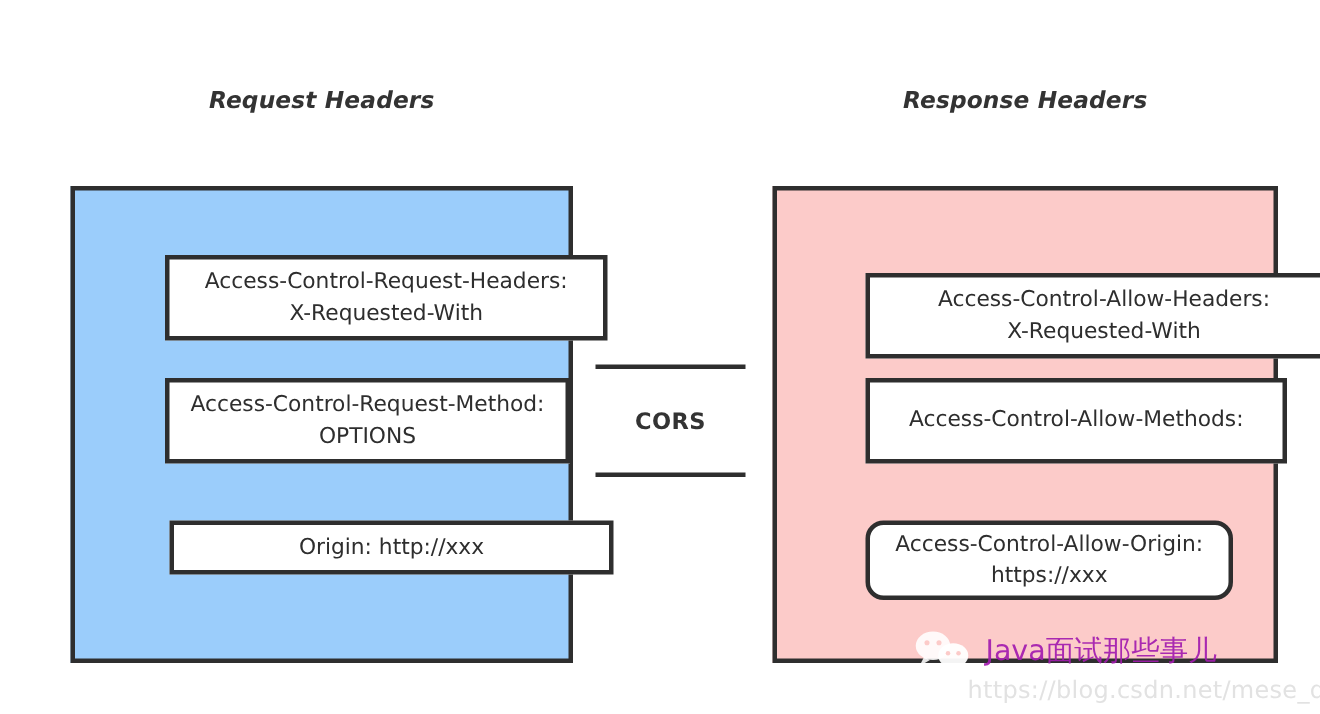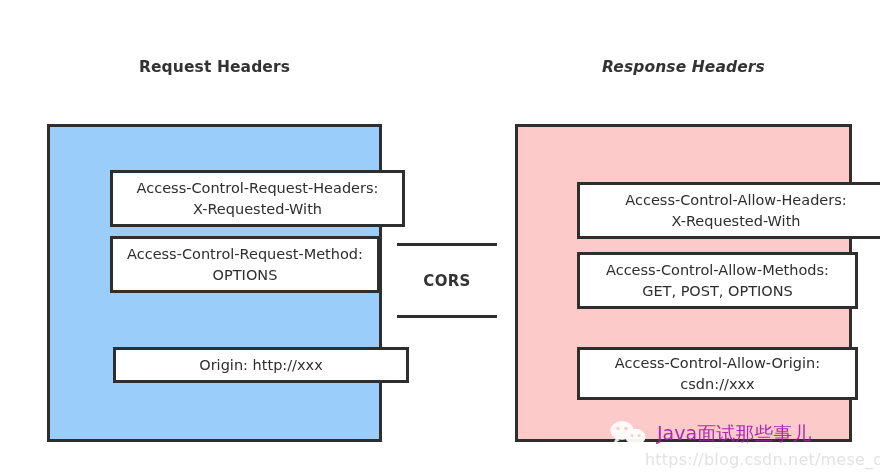--- a/index.html
+++ b/index.html
@@ -25,21 +25,21 @@
   
   .col-title {
     position: absolute;
     font-size: 15.5px;
     font-weight: bold;
     color: #333333;
     text-align: center;
     letter-spacing: 0.1px;
     white-space: nowrap;
   }
-  #title-request { left: 47px; top: 58px; width: 335px; }
+  #title-request { left: 47px; top: 58px; width: 335px; font-style: italic; }
   #title-response { left: 515px; top: 58px; width: 337px; font-style: italic; }
 
   
   .panel {
     position: absolute;
     border: 3px solid #2e2e2e;
     box-sizing: border-box;
   }
   #panel-request {
     left: 47px; top: 124px;
@@ -65,27 +65,27 @@
     text-align: center;
     font-size: 14.5px;
     line-height: 1.42;
     color: #2e2e2e;
     margin-left: 42px;
   }
   .hdr-box .l1, .hdr-box .l2 { display: block; white-space: nowrap; }
 
   
   #req-box-0 { left: 68px;  top: 170px; width: 295px; height: 57px; }
-  #req-box-1 { left: 68px;  top: 236px; width: 270px; height: 57px; }
+  #req-box-1 { left: 68px;  top: 252px; width: 270px; height: 57px; }
   #req-box-2 { left: 71px;  top: 347px; width: 296px; height: 36px; }
 
   
   #res-box-0 { left: 535px; top: 182px; width: 318px; height: 57px; }
   #res-box-1 { left: 535px; top: 252px; width: 281px; height: 57px; }
-  #res-box-2 { left: 535px; top: 347px; width: 281px; height: 53px; }
+  #res-box-2 { left: 535px; top: 347px; width: 245px; height: 53px; border-radius: 12px; }
 
   
   #cors-connector {
     position: absolute;
     left: 397px; top: 243px;
     width: 100px; height: 75px;
     border-top: 3px solid #2e2e2e;
     border-bottom: 3px solid #2e2e2e;
     box-sizing: border-box;
     display: flex;
@@ -154,26 +154,25 @@
 
   <div class="panel" id="panel-response"></div>
 
   <div class="hdr-box" id="res-box-0">
     <span class="l1">Access-Control-Allow-Headers:</span>
     <span class="l2">X-Requested-With</span>
   </div>
 
   <div class="hdr-box" id="res-box-1">
     <span class="l1">Access-Control-Allow-Methods:</span>
-    <span class="l2">GET, POST, OPTIONS</span>
   </div>
 
   <div class="hdr-box" id="res-box-2">
     <span class="l1">Access-Control-Allow-Origin:</span>
-    <span class="l2">csdn://xxx</span>
+    <span class="l2">https://xxx</span>
   </div>
 
   <div id="cors-connector">
     <span id="cors-label">CORS</span>
   </div>
 
   <div id="watermark">
     <svg id="wechat-icon" width="42" height="30" viewBox="0 0 42 30">
       <ellipse cx="14" cy="11.5" rx="11.5" ry="9.5" fill="#ffffff" opacity="0.88"></ellipse>
       <polygon points="8,19 5,25 12,21" fill="#ffffff" opacity="0.88"></polygon>

